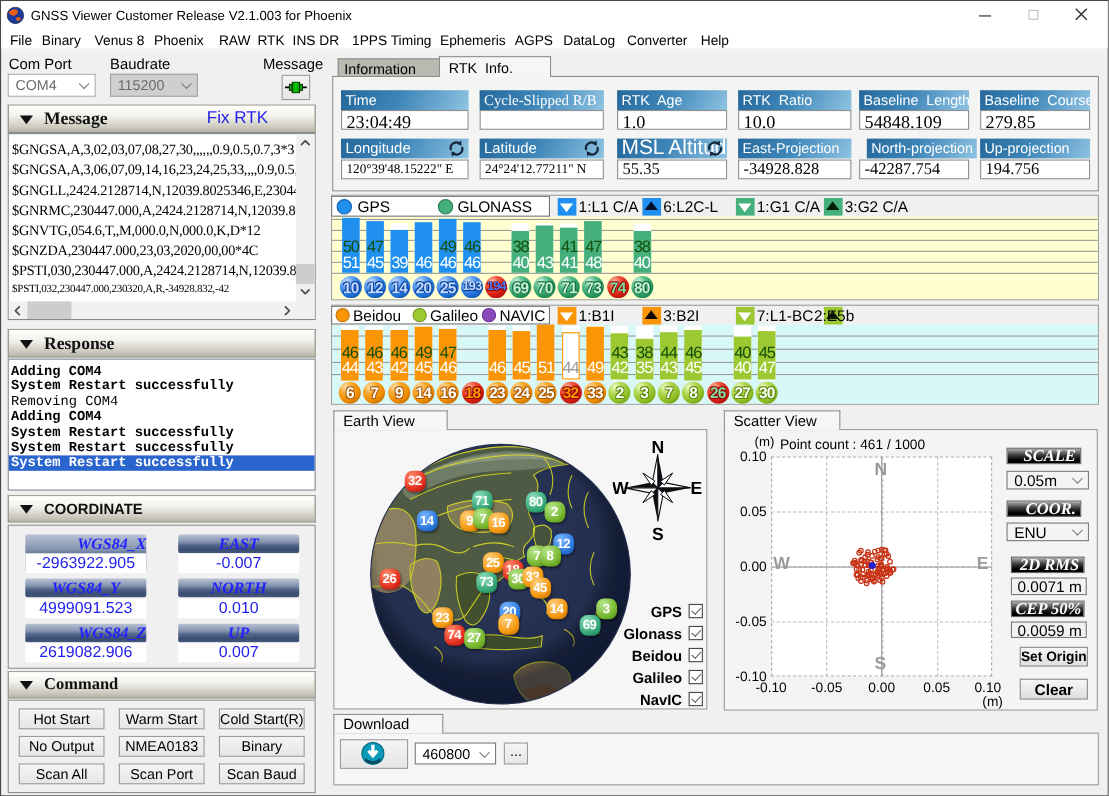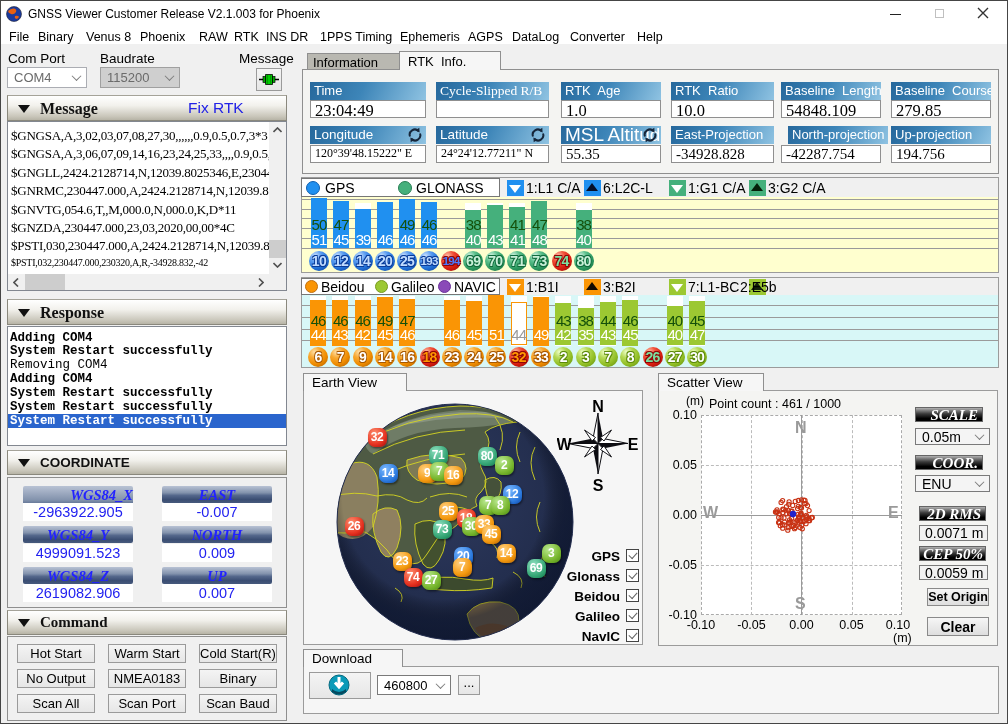--- a/index.html
+++ b/index.html
@@ -81,21 +81,21 @@
 <div class="sechdr" style="left:7px;top:95px;width:280px">
     <span class="tri"></span>
     <span class="t">Message</span>
     <span style="position:absolute;left:180px;top:3px;font-size:15.5px;color:#2222e6;">Fix RTK</span>
   </div>
 <div class="listbox" style="left:7px;top:121px;width:280px;height:170px"></div>
 <div class="abs serif" style="left:11px;top:128.0px;font-size:13px;letter-spacing:-0.25px;white-space:nowrap;width:258px;overflow:hidden">$GNGSA,A,3,02,03,07,08,27,30,,,,,,0.9,0.5,0.7,3*3</div>
 <div class="abs serif" style="left:11px;top:146.4px;font-size:13px;letter-spacing:-0.25px;white-space:nowrap;width:258px;overflow:hidden">$GNGSA,A,3,06,07,09,14,16,23,24,25,33,,,,0.9,0.5,</div>
 <div class="abs serif" style="left:11px;top:164.8px;font-size:13px;letter-spacing:-0.25px;white-space:nowrap;width:258px;overflow:hidden">$GNGLL,2424.2128714,N,12039.8025346,E,230447</div>
 <div class="abs serif" style="left:11px;top:183.2px;font-size:13px;letter-spacing:-0.25px;white-space:nowrap;width:258px;overflow:hidden">$GNRMC,230447.000,A,2424.2128714,N,12039.80</div>
-<div class="abs serif" style="left:11px;top:201.6px;font-size:13px;letter-spacing:-0.25px;white-space:nowrap;width:258px;overflow:hidden">$GNVTG,054.6,T,,M,000.0,N,000.0,K,D*11</div>
+<div class="abs serif" style="left:11px;top:201.6px;font-size:13px;letter-spacing:-0.25px;white-space:nowrap;width:258px;overflow:hidden">$GNVTG,054.6,T,,M,000.0,N,000.0,K,D*12</div>
 <div class="abs serif" style="left:11px;top:220.0px;font-size:13px;letter-spacing:-0.25px;white-space:nowrap;width:258px;overflow:hidden">$GNZDA,230447.000,23,03,2020,00,00*4C</div>
 <div class="abs serif" style="left:11px;top:238.4px;font-size:13px;letter-spacing:-0.25px;white-space:nowrap;width:258px;overflow:hidden">$PSTI,030,230447.000,A,2424.2128714,N,12039.8</div>
 <div class="abs serif" style="left:11px;top:256.8px;font-size:10px;letter-spacing:-0.25px;white-space:nowrap;width:258px;overflow:hidden">$PSTI,032,230447.000,230320,A,R,-34928.832,-42</div>
 <div class="abs" style="left:269px;top:122px;width:17px;height:168px;background:#f0f0f0"></div>
 <svg class="abs" style="left:273px;top:127px" width="9" height="6" viewBox="0 0 9 6">
     <path d="M0.5 5 L4.5 1 L8.5 5" fill="none" stroke="#505050" stroke-width="1.6"></path>
   </svg>
 <svg class="abs" style="left:273px;top:262px" width="9" height="6" viewBox="0 0 9 6">
     <path d="M0.5 1 L4.5 5 L8.5 1" fill="none" stroke="#505050" stroke-width="1.6"></path>
   </svg>
@@ -129,22 +129,22 @@
 <span style="font-family:'Liberation Serif',serif;font-style:italic;font-weight:bold;font-size:14.5px;color:#2222ff;line-height:17px">WGS84_X</span></div>
 <div class="abs" style="left:23px;top:503.0px;width:110px;height:18px;background:#fff;text-align:center;font-size:14.5px;color:#2222f0;line-height:19px">-2963922.905</div>
 <div class="abs" style="left:162px;top:485.5px;width:110px;height:17px;background:linear-gradient(#b8c2d4,#8292ac 40%,#55688c 55%,#3a4d72 80%,#46597c);border-radius:2px;text-align:center">
 <span style="font-family:'Liberation Serif',serif;font-style:italic;font-weight:bold;font-size:14.5px;color:#2222ff;line-height:17px">EAST</span></div>
 <div class="abs" style="left:162px;top:503.0px;width:110px;height:18px;background:#fff;text-align:center;font-size:14.5px;color:#2222f0;line-height:19px">-0.007</div>
 <div class="abs" style="left:23px;top:526.0px;width:110px;height:17px;background:linear-gradient(#b8c2d4,#8292ac 40%,#55688c 55%,#3a4d72 80%,#46597c);border-radius:2px;text-align:center">
 <span style="font-family:'Liberation Serif',serif;font-style:italic;font-weight:bold;font-size:14.5px;color:#2222ff;line-height:17px">WGS84_Y</span></div>
 <div class="abs" style="left:23px;top:543.5px;width:110px;height:18px;background:#fff;text-align:center;font-size:14.5px;color:#2222f0;line-height:19px">4999091.523</div>
 <div class="abs" style="left:162px;top:526.0px;width:110px;height:17px;background:linear-gradient(#b8c2d4,#8292ac 40%,#55688c 55%,#3a4d72 80%,#46597c);border-radius:2px;text-align:center">
 <span style="font-family:'Liberation Serif',serif;font-style:italic;font-weight:bold;font-size:14.5px;color:#2222ff;line-height:17px">NORTH</span></div>
-<div class="abs" style="left:162px;top:543.5px;width:110px;height:18px;background:#fff;text-align:center;font-size:14.5px;color:#2222f0;line-height:19px">0.009</div>
-<div class="abs" style="left:23px;top:566.5px;width:110px;height:17px;background:linear-gradient(#b8c2d4,#8292ac 40%,#55688c 55%,#3a4d72 80%,#46597c);border-radius:2px;text-align:center">
+<div class="abs" style="left:162px;top:543.5px;width:110px;height:18px;background:#fff;text-align:center;font-size:14.5px;color:#2222f0;line-height:19px">0.010</div>
+<div class="abs" style="left:23px;top:566.5px;width:110px;height:17px;background:linear-gradient(#b8c2d4,#8292ac 40%,#55688c 55%,#3a4d72 80%,#46597c);border-radius:2px;text-align:right">
 <span style="font-family:'Liberation Serif',serif;font-style:italic;font-weight:bold;font-size:14.5px;color:#2222ff;line-height:17px">WGS84_Z</span></div>
 <div class="abs" style="left:23px;top:584.0px;width:110px;height:18px;background:#fff;text-align:center;font-size:14.5px;color:#2222f0;line-height:19px">2619082.906</div>
 <div class="abs" style="left:162px;top:566.5px;width:110px;height:17px;background:linear-gradient(#b8c2d4,#8292ac 40%,#55688c 55%,#3a4d72 80%,#46597c);border-radius:2px;text-align:center">
 <span style="font-family:'Liberation Serif',serif;font-style:italic;font-weight:bold;font-size:14.5px;color:#2222ff;line-height:17px">UP</span></div>
 <div class="abs" style="left:162px;top:584.0px;width:110px;height:18px;background:#fff;text-align:center;font-size:14.5px;color:#2222f0;line-height:19px">0.007</div>
 <div class="sechdr" style="left:7px;top:610px;width:280px;height:25px">
     <span class="tri" style="top:8px"></span>
     <span class="t" style="font-size:15px;top:3px">Command</span>
   </div>
 <div class="gbox" style="left:7px;top:636px;width:280px;height:85px;border-color:#8f8f8f"></div>

